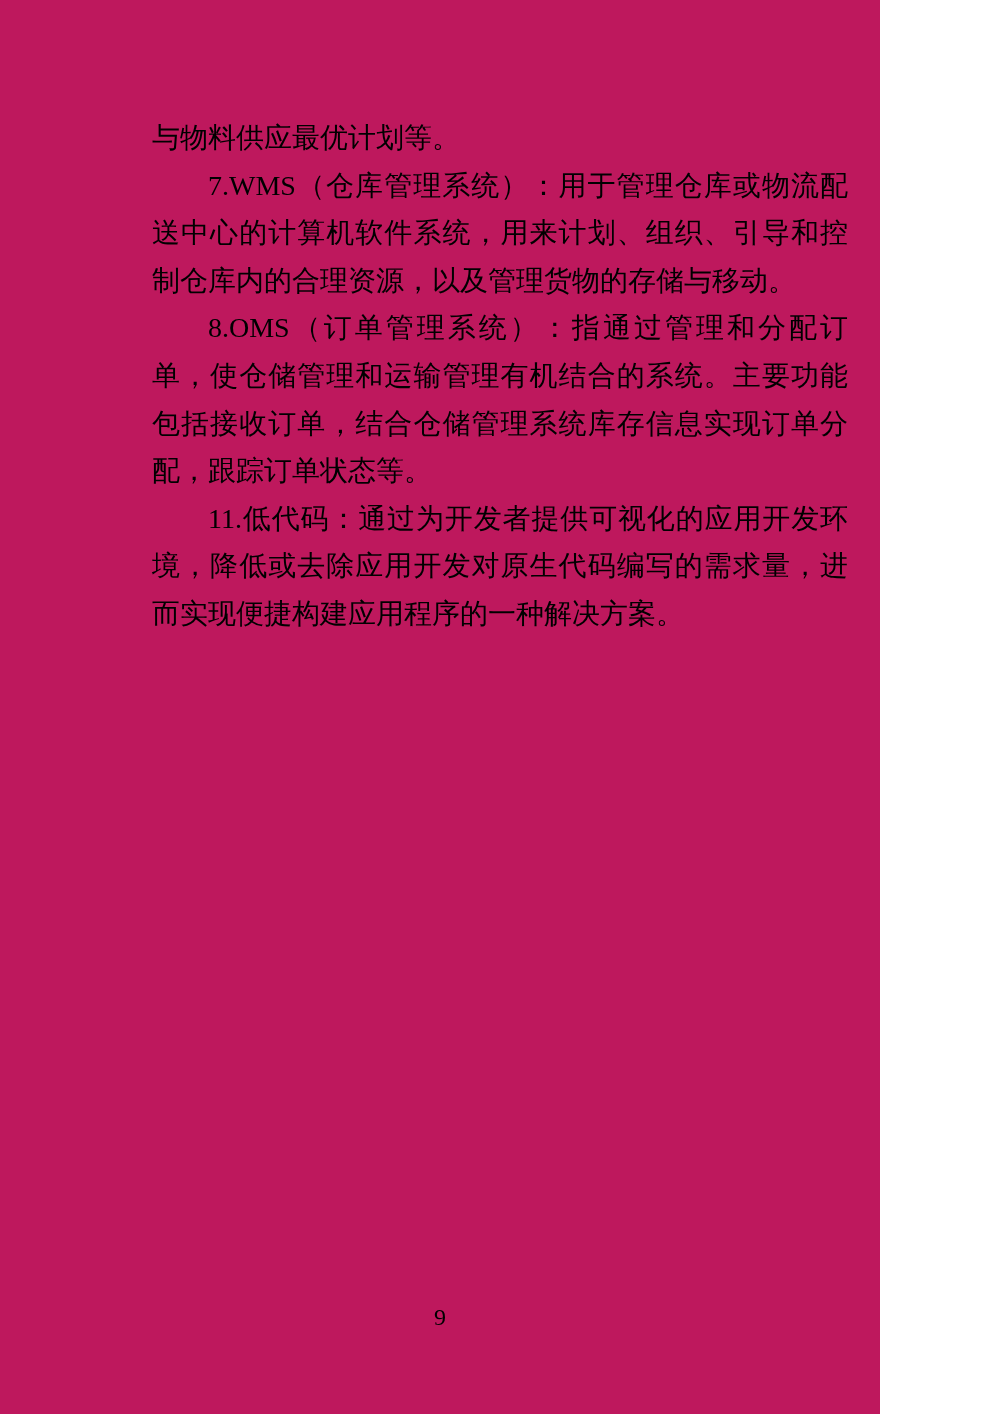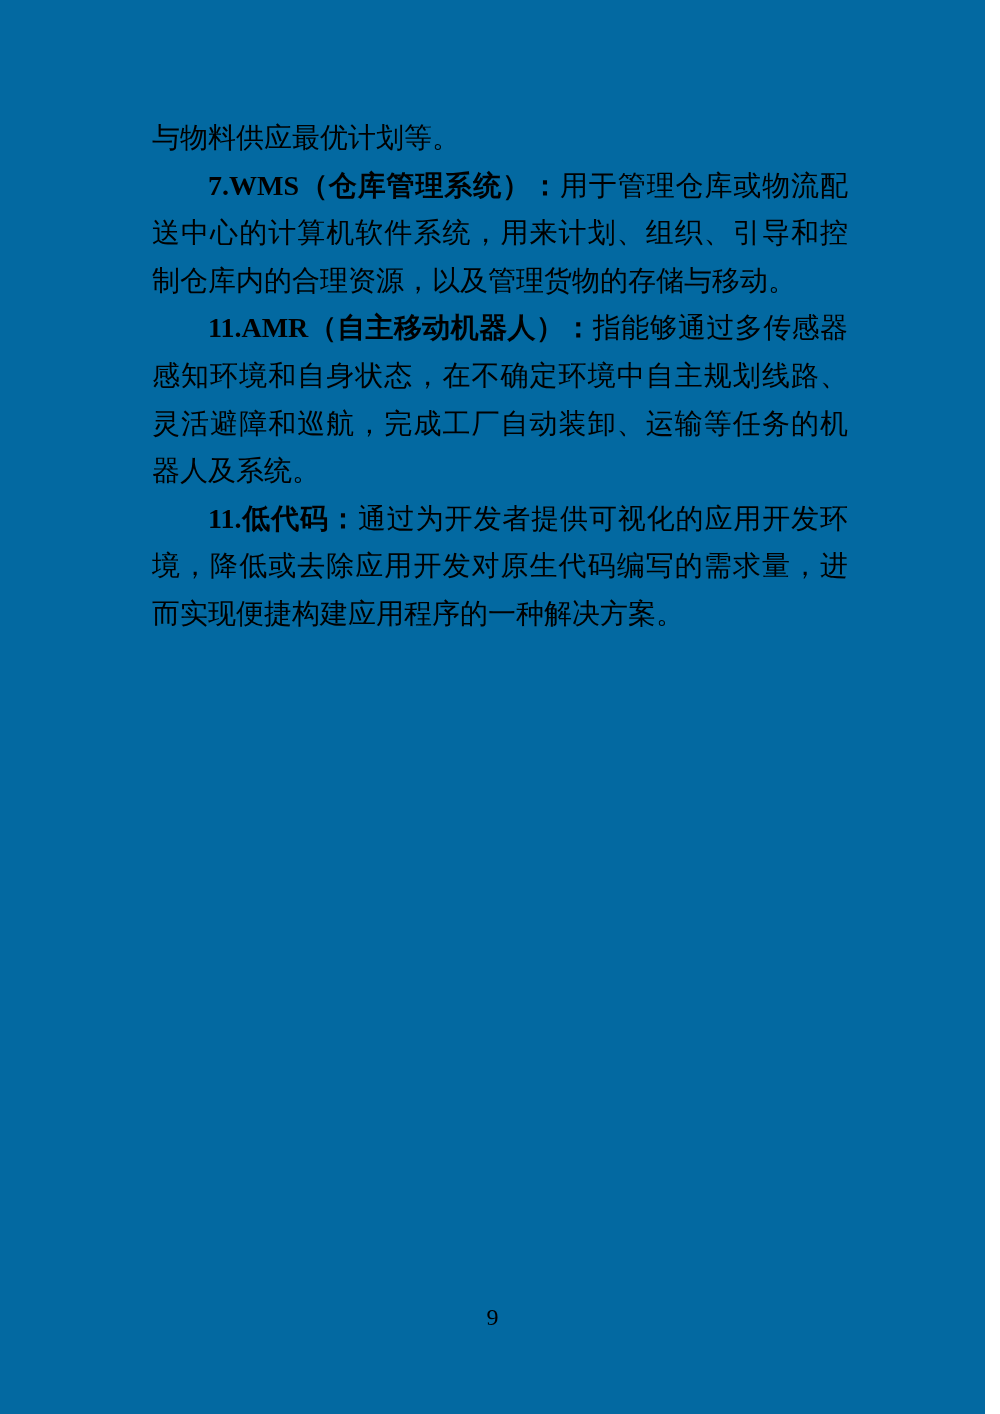--- a/index.html
+++ b/index.html
@@ -2,23 +2,23 @@
 <html><head>
 <meta charset="utf-8">
 <style>
   html, body {
     margin: 0;
     padding: 0;
     background: #ffffff;
   }
   .document-page {
     position: relative;
-    width: 985px;
+    width: 880px;
     height: 1414px;
-    background: #0369a1;
+    background: #be185d;
     overflow: hidden;
     font-family: "Liberation Serif", "DejaVu Serif", serif;
     color: #000000;
   }
   .text-block {
     position: absolute;
     top: 114px;
     left: 152px;
     width: 696px;
     font-size: 28px;
@@ -27,21 +27,21 @@
     text-justify: inter-ideograph;
   }
   .para {
     margin: 0;
     padding: 0;
   }
   .para.indent {
     text-indent: 56px;
   }
   .term {
-    font-weight: bold;
+    font-weight: normal;
   }
   .page-number {
     position: absolute;
     top: 1302px;
     left: 0;
     width: 100%;
     text-align: center;
     font-size: 24px;
     line-height: 30px;
   }
@@ -50,24 +50,24 @@
 <body>
 
 <div class="document-page">
 
   <div class="text-block">
 
     <p class="para">与物料供应最优计划等。</p>
 
     <p class="para indent"><span class="term">7.WMS（仓库管理系统）：</span><span>用于管理仓库或物流配送中心的计算机软件系统，用来计划、组织、引导和控制仓库内的合理资源，以及管理货物的存储与移动。</span></p>
 
+    <p class="para indent"><span class="term">8.OMS（订单管理系统）：</span><span>指通过管理和分配订单，使仓储管理和运输管理有机结合的系统。主要功能包括接收订单，结合仓储管理系统库存信息实现订单分配，跟踪订单状态等。</span></p>
 
 
 
-    <p class="para indent"><span class="term">11.AMR（自主移动机器人）：</span><span>指能够通过多传感器感知环境和自身状态，在不确定环境中自主规划线路、灵活避障和巡航，完成工厂自动装卸、运输等任务的机器人及系统。</span></p>
 
     <p class="para indent"><span class="term">11.低代码：</span><span>通过为开发者提供可视化的应用开发环境，降低或去除应用开发对原生代码编写的需求量，进而实现便捷构建应用程序的一种解决方案。</span></p>
 
   </div>
 
   <div class="page-number">9</div>
 
 </div>
 
 </body></html>

